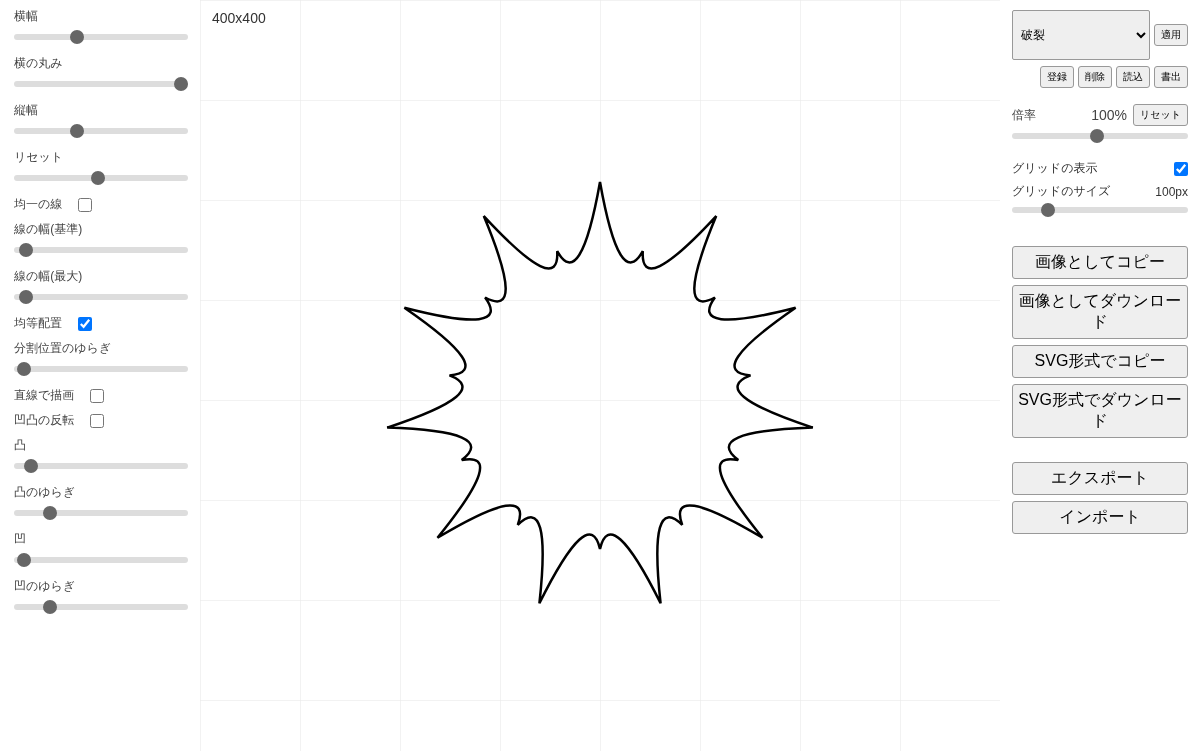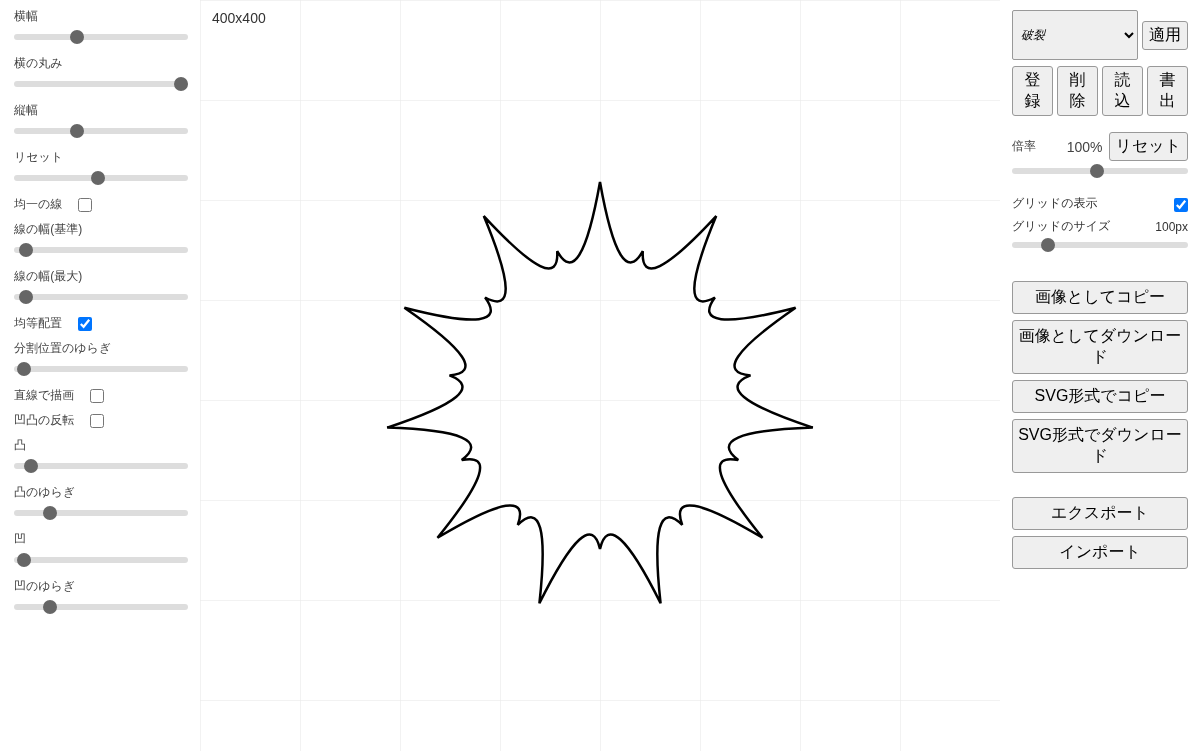--- a/index.html
+++ b/index.html
@@ -119,24 +119,23 @@
     align-items: center;
   }
   .row-end { justify-content: flex-end; }
   select {
     flex: 1;
     font-size: 12px;
     padding: 16px 4px;
     border: 1px solid #999;
     background: #efefef;
     border-radius: 2px;
-    font-style: italic;
   }
   .btn {
-    font-size: 16px;
+    font-size: 10px;
     padding: 3px 6px;
     border: 1px solid #999;
     background: #efefef;
     border-radius: 3px;
     cursor: pointer;
   }
   .btn-wide {
     width: 100%;
     text-align: center;
     padding: 5px 4px;
@@ -152,21 +151,21 @@
     justify-content: space-between;
     align-items: center;
     margin-top: 16px;
     margin-bottom: 2px;
   }
   .zoom-label { font-size: 12px; color: #444; }
   .zoom-value { font-size: 14px; color: #444; }
   .grid-row {
     display: flex;
     justify-content: space-between;
-    align-items: flex-end;
+    align-items: center;
     margin-top: 18px;
     margin-bottom: 6px;
     gap: 12px;
   }
   .section-gap { margin-top: 30px; }
   .small-gap { margin-top: 18px; }
 </style>
 </head>
 <body>
 

